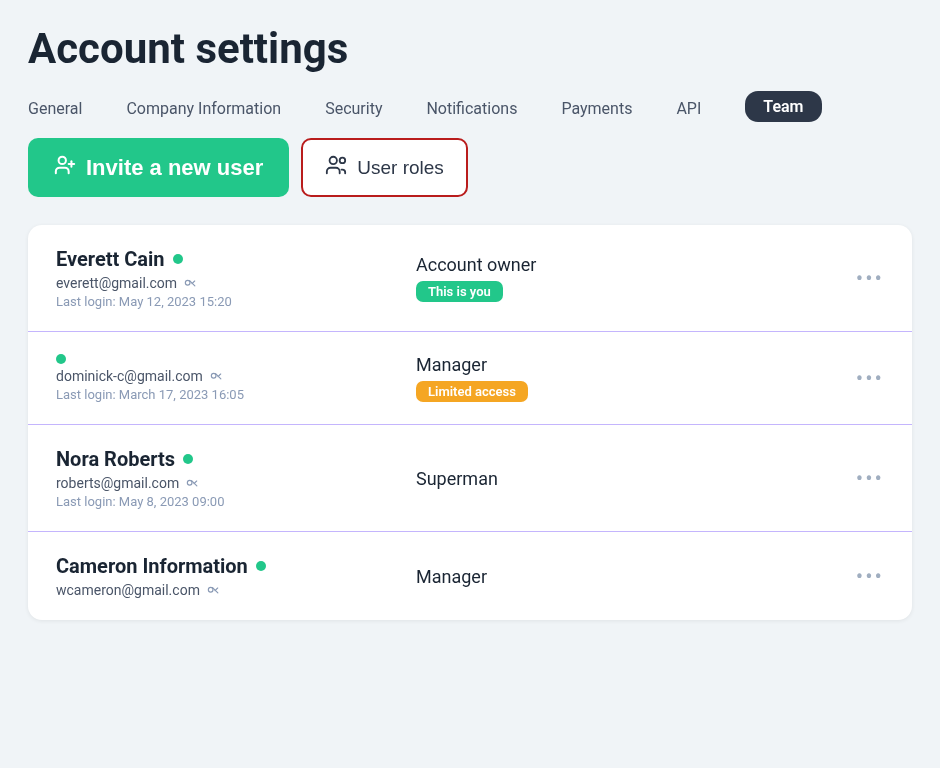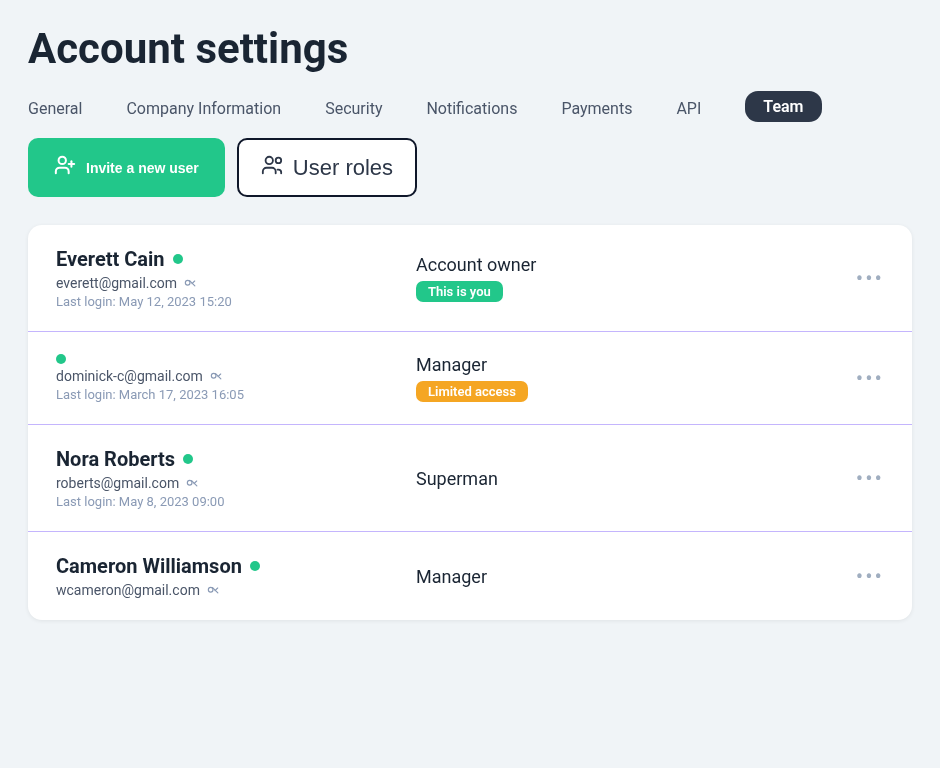--- a/index.html
+++ b/index.html
@@ -45,37 +45,37 @@
     }
     .btn-invite {
       display: flex;
       align-items: center;
       gap: 10px;
       background: #22c78a;
       color: #fff;
       border: none;
       border-radius: 10px;
       padding: 4px 26px;
-      font-size: 14px;
+      font-size: 22px;
       font-weight: 600;
       cursor: pointer;
     }
     .btn-invite .icon {
       font-size: 20px;
     }
     .btn-roles {
       display: flex;
       align-items: center;
       gap: 10px;
       background: #fff;
       color: #2d3748;
-      border: 2px solid #0f172a;
+      border: 2px solid #b91c1c;
       border-radius: 10px;
       padding: 14px 22px;
-      font-size: 22px;
+      font-size: 19px;
       font-weight: 500;
       cursor: pointer;
     }
     .btn-roles .icon {
       font-size: 20px;
     }
     .users-card {
       background: #fff;
       border-radius: 14px;
       box-shadow: 0 1px 4px rgba(0,0,0,0.07);
@@ -286,21 +286,21 @@
       <div class="user-right">
         <div class="user-role-col">
           <span class="user-role" data-name="user-role">Superman</span>
         </div>
       </div>
       <span class="dots-menu" data-name="more-options-button">•••</span>
     </div>
     <div class="user-row" data-name="table-row">
       <div class="user-left" data-name="user-info">
         <div class="user-name-row">
-          <span class="user-name" data-name="user-name">Cameron Williamson</span>
+          <span class="user-name" data-name="user-name">Cameron Information</span>
           <span class="status-dot" data-name="online-status-indicator"></span>
         </div>
         <div class="user-email-row">
           <span class="user-email" data-name="user-email">wcameron@gmail.com</span>
           <span data-name="key-icon" style="font-size: 14px; color: rgb(138, 154, 181);"><svg width="14" height="14" viewBox="0 0 24 24" fill="none" stroke="#8a9ab5" stroke-width="2" stroke-linecap="round" stroke-linejoin="round">
               <circle cx="8" cy="15" r="4"></circle>
               <path d="M11.3 11.3l9 9"></path>
               <path d="M18 14l2-2"></path>
               <path d="M15.5 16.5l2-2"></path>
             </svg></span>

